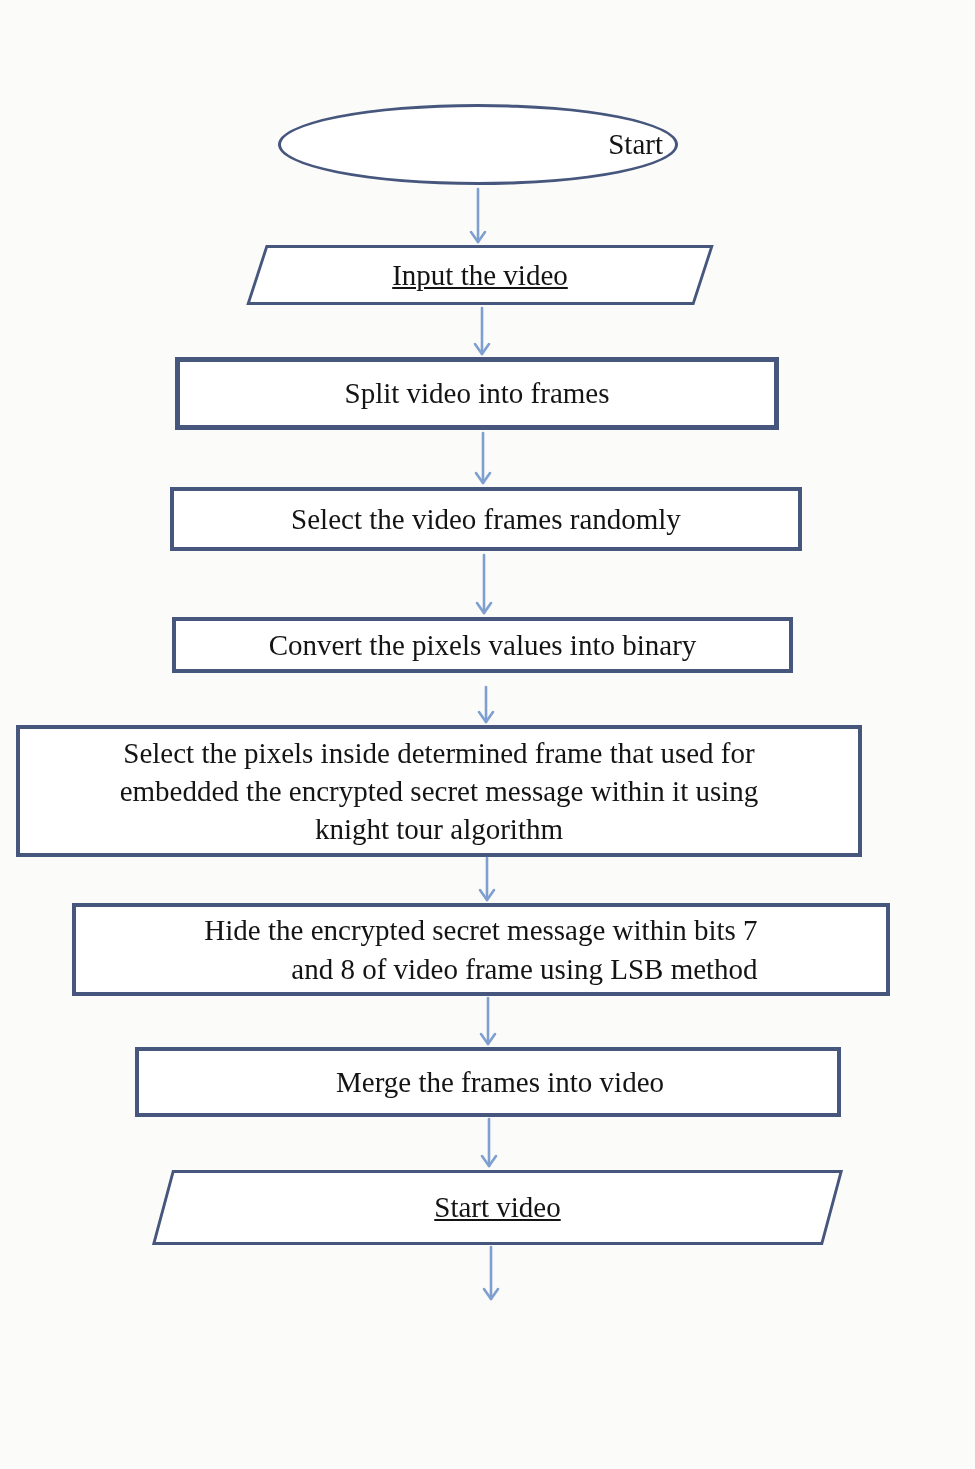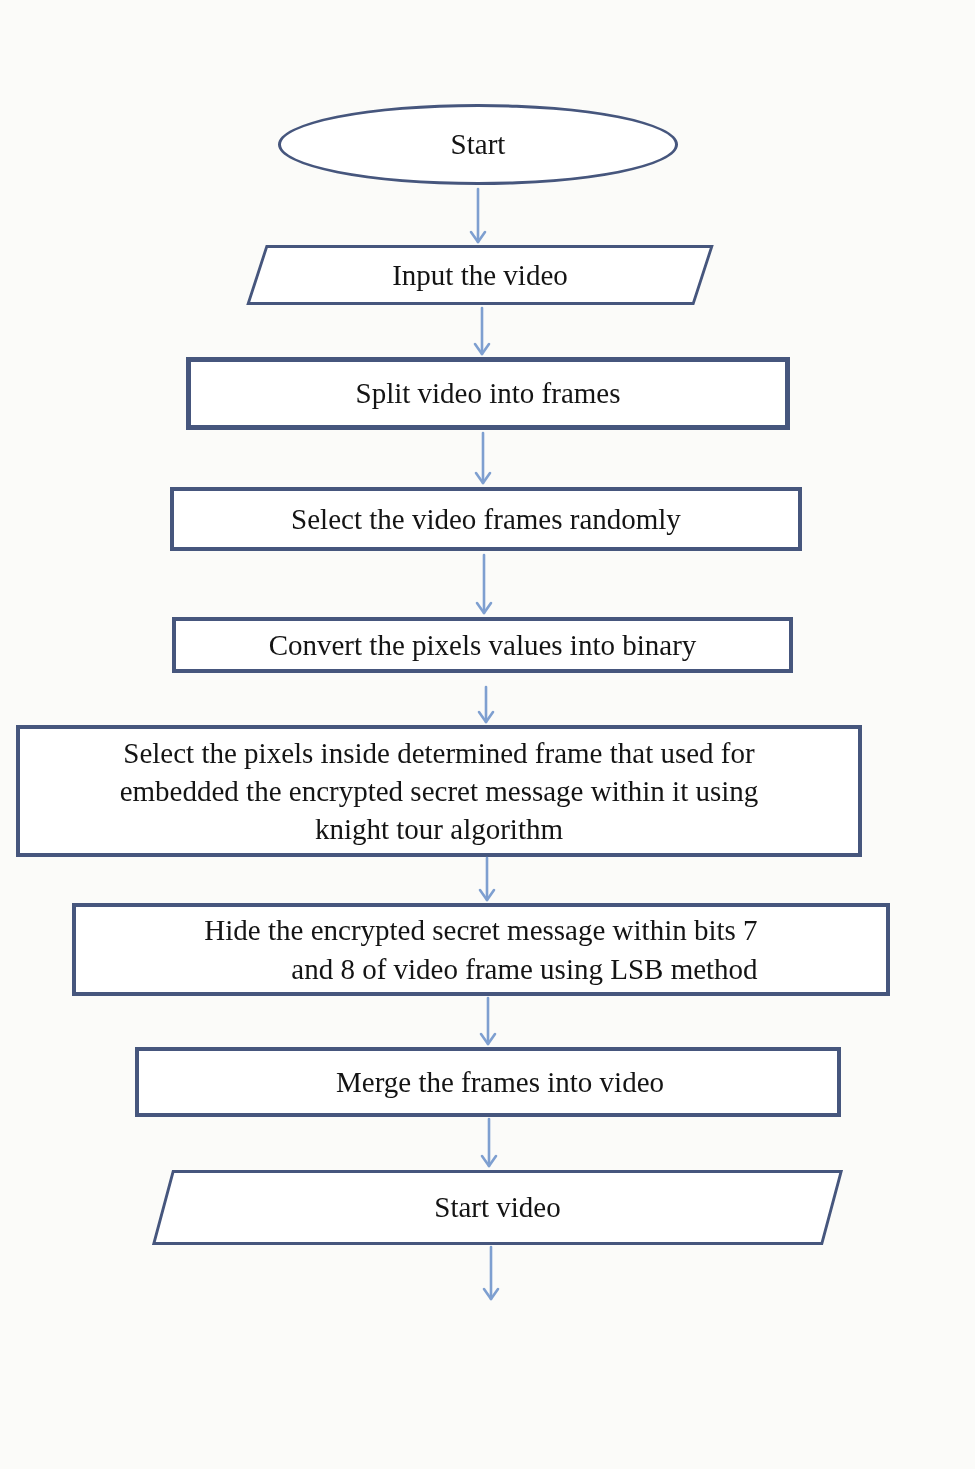--- a/index.html
+++ b/index.html
@@ -32,29 +32,30 @@
     white-space:pre-line;
     padding:0 12px;
   }
   .rect{
     border:4px solid var(--border);
     background:var(--shape_fill);
   }
   .rect-thick{
     border:5px solid var(--border);
     background:var(--shape_fill);
-    margin-left:11px;
   }
   .ellipse{
     border:3px solid var(--border);
     border-radius:50%;
     background:var(--shape_fill);
+    justify-content:flex-end;
   }
   .para{
     background:transparent;
+    text-decoration:underline;
   }
   .para .para-bg{
     position:absolute;
     left:12px;right:12px;top:0;bottom:0;
     border:3px solid var(--border);
     background:var(--shape_fill);
     z-index:1;
   }
   .skew18{transform:skewX(-18deg);}
   .skew15{transform:skewX(-15deg);}

